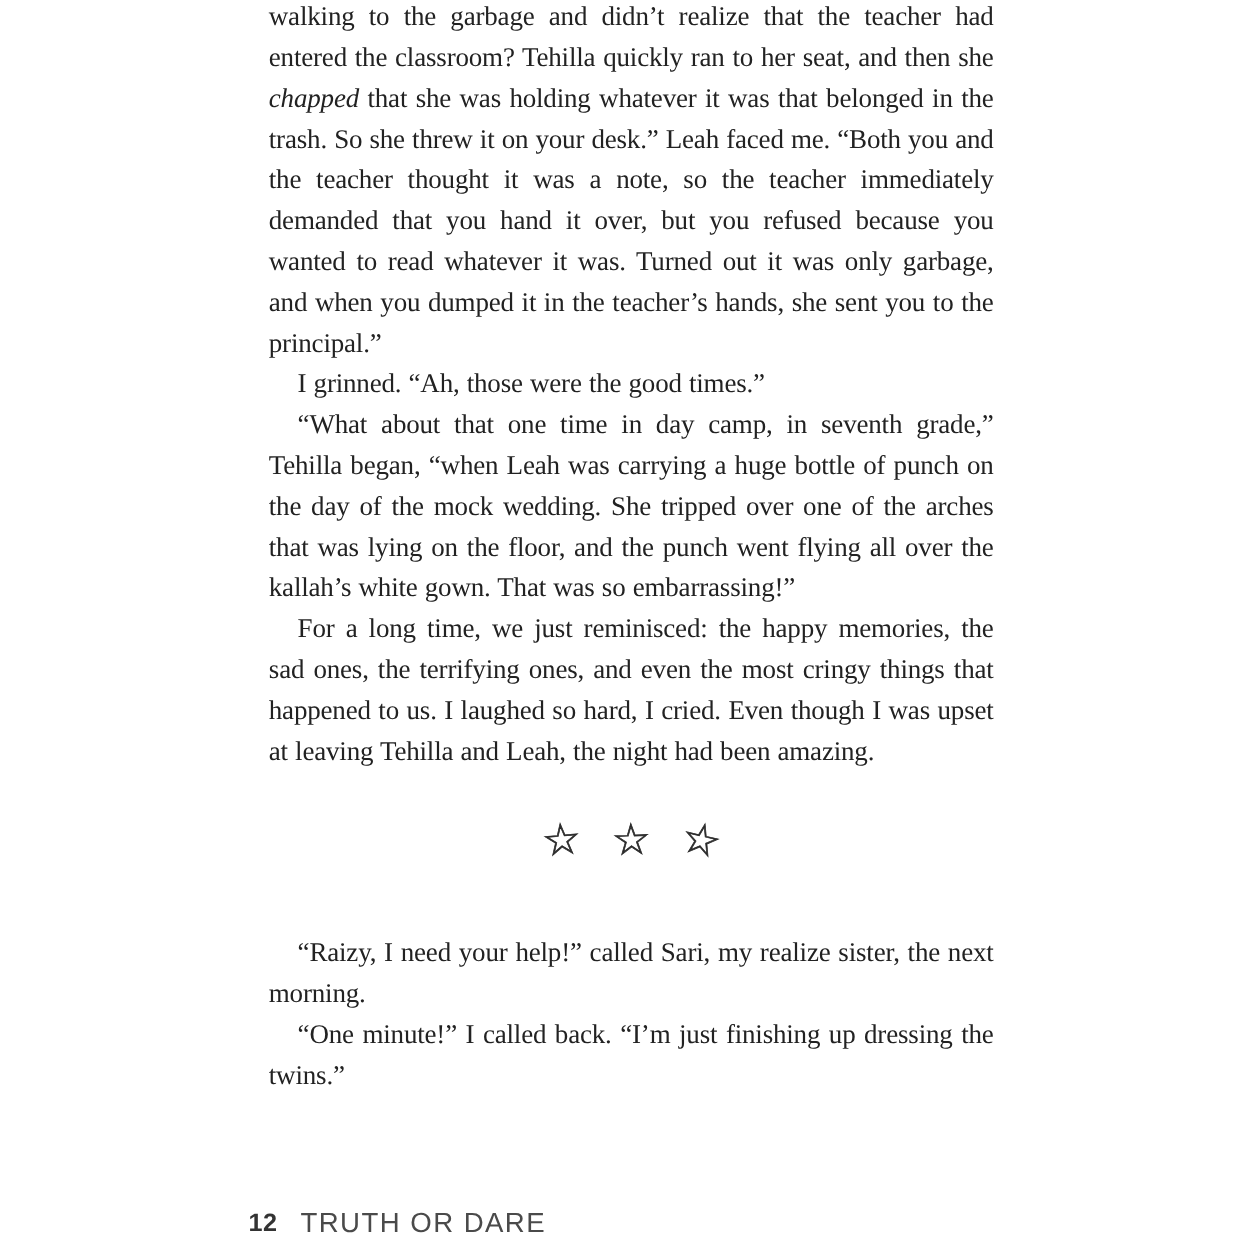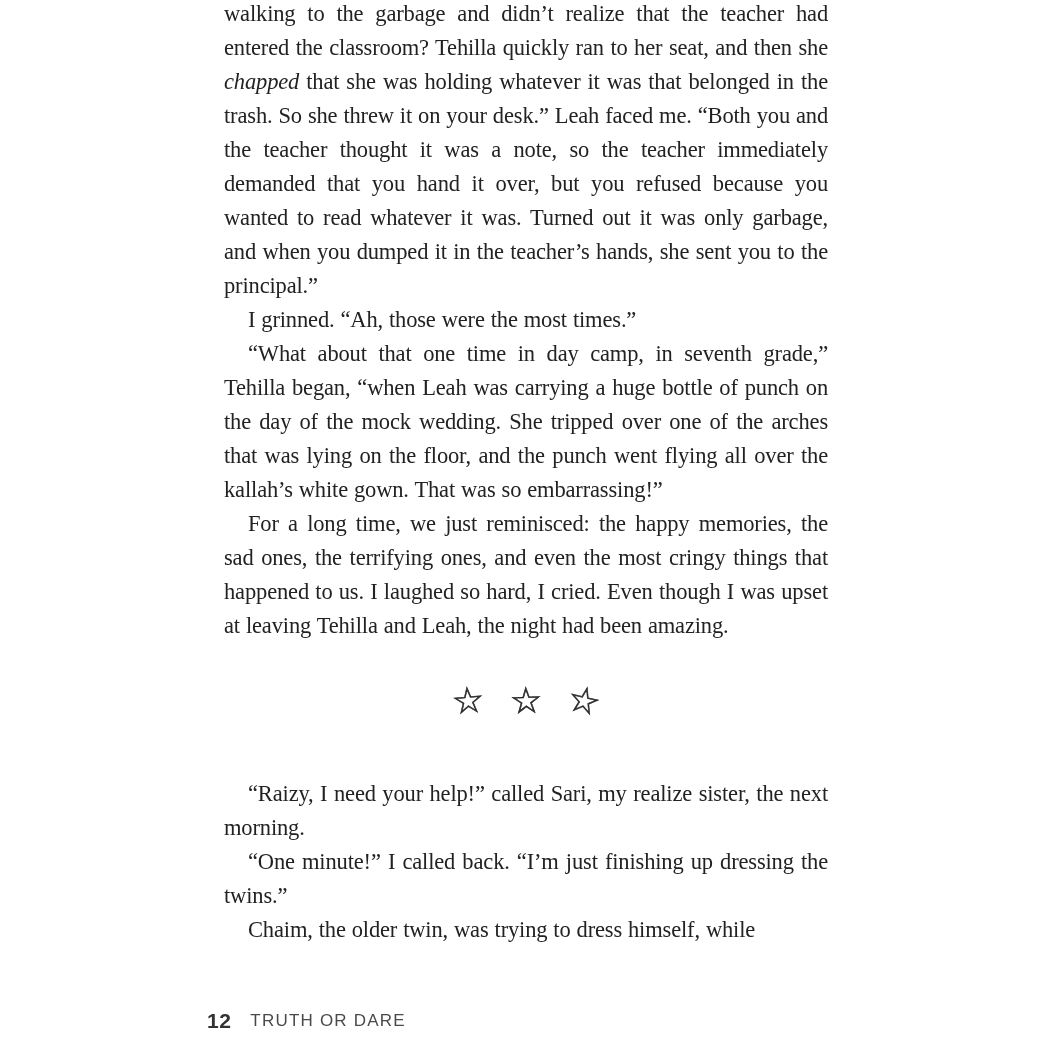--- a/index.html
+++ b/index.html
@@ -63,45 +63,44 @@
     font-family: "Liberation Sans", sans-serif;
   }
   .footer .page-num {
     font-size: 21px;
     font-weight: 700;
     color: #333333;
     letter-spacing: 0.5px;
   }
   .footer .running-title {
     margin-left: 19px;
-    font-size: 17px;
+    font-size: 23px;
     font-weight: 400;
     color: #4a4a4a;
     letter-spacing: 1.2px;
   }
 </style>
 </head>
 <body>
 
 <div class="page">
   <div class="text-column">
     <div class="text-block first" id="block-before">
         <p class="para"><span class="">walking to the garbage and didn’t realize that the teacher had entered the classroom? Tehilla quickly ran to her seat, and then she </span><span class="italic">chapped</span><span class=""> that she was holding whatever it was that belonged in the trash. So she threw it on your desk.” Leah faced me. “Both you and the teacher thought it was a note, so the teacher immediately demanded that you hand it over, but you refused because you wanted to read whatever it was. Turned out it was only garbage, and when you dumped it in the teacher’s hands, she sent you to the principal.”</span></p>
-        <p class="para indent"><span class="">I grinned. “Ah, those were the most times.”</span></p>
+        <p class="para indent"><span class="">I grinned. “Ah, those were the good times.”</span></p>
         <p class="para indent"><span class="">“What about that one time in day camp, in seventh grade,” Tehilla began, “when Leah was carrying a huge bottle of punch on the day of the mock wedding. She tripped over one of the arches that was lying on the floor, and the punch went flying all over the kallah’s white gown. That was so embarrassing!”</span></p>
         <p class="para indent"><span class="">For a long time, we just reminisced: the happy memories, the sad ones, the terrifying ones, and even the most cringy things that happened to us. I laughed so hard, I cried. Even though I was upset at leaving Tehilla and Leah, the night had been amazing.</span></p>
       </div>
     <div class="divider" id="divider">
         <span class="star">☆</span>
         <span class="star">☆</span>
         <span class="star">☆</span>
       </div>
     <div class="text-block" id="block-after">
         <p class="para indent"><span class="">“Raizy, I need your help!” called Sari, my realize sister, the next morning.</span></p>
         <p class="para indent"><span class="">“One minute!” I called back. “I’m just finishing up dressing the twins.”</span></p>
-        <p class="para indent"><span class="">Chaim, the older twin, was trying to dress himself, while</span></p>
       </div>
   </div>
   <div class="footer">
     <span class="page-num">12</span>
     <span class="running-title">TRUTH OR DARE</span>
   </div>
 </div>
 
 </body></html>

